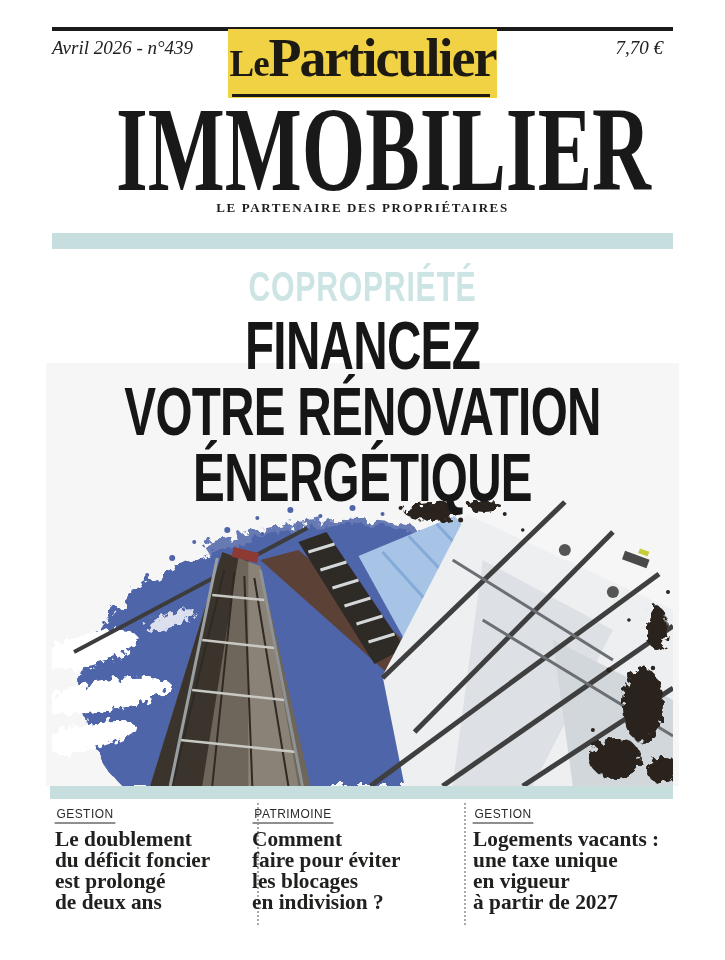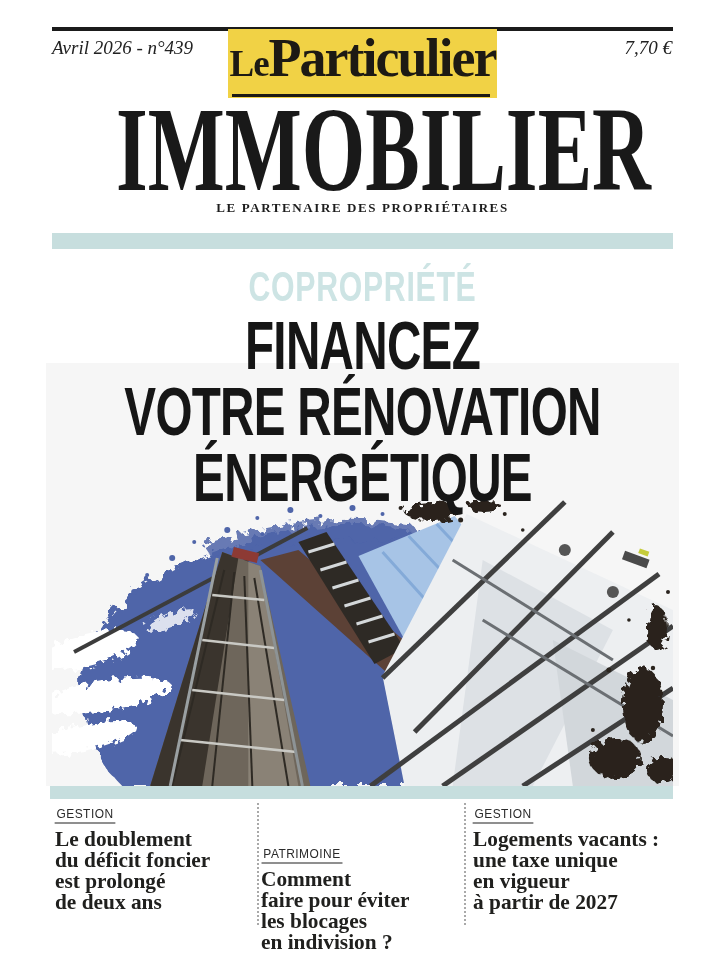--- a/index.html
+++ b/index.html
@@ -2,21 +2,21 @@
 <html><head>
 <meta charset="utf-8">
 <style>
   html,body{margin:0;padding:0;background:#ffffff;}
   .page{position:relative;width:725px;height:960px;background:#ffffff;overflow:hidden;
         font-family:"Liberation Serif", serif;color:#1b1b1b;}
 
   
   .top-rule{position:absolute;left:52px;top:27px;width:621px;height:4px;background:#1b1b1b;}
   .issue{position:absolute;left:52px;top:37px;font-style:italic;font-size:19px;color:#222;}
-  .price{position:absolute;right:53px;top:37px;font-style:italic;font-size:19px;color:#222;}
+  .price{position:absolute;right:62px;top:37px;font-style:italic;font-size:19px;color:#222;}
   .logo-box{position:absolute;left:228px;top:29px;width:269px;height:69px;background:#f1d245;
             display:flex;align-items:center;justify-content:center;}
   .logo-text{position:relative;white-space:nowrap;color:#1d1a14;line-height:1;padding-bottom:12px;}
   .logo-le{font-size:37px;font-weight:bold;letter-spacing:-1px;}
   .logo-name{font-size:54px;font-weight:bold;letter-spacing:-2px;}
   .logo-underline{position:absolute;left:2px;right:6px;bottom:0;height:3px;background:#1d1a14;}
 
   
   .masthead{position:absolute;left:0;top:90px;width:725px;text-align:center;
             font-weight:bold;font-size:120px;line-height:1;letter-spacing:0px;color:#191919;
@@ -35,21 +35,21 @@
   .feature-title{position:absolute;left:0;top:312px;width:725px;text-align:center;
       font-family:"Liberation Sans", sans-serif;font-weight:bold;font-size:68px;line-height:66px;
       color:#161616;transform:scaleX(0.70);transform-origin:center;letter-spacing:-1px;z-index:5;}
   .feature-title div{white-space:nowrap;}
 
   .backdrop{position:absolute;left:46px;top:363px;width:633px;height:423px;background:#f6f6f6;}
   .photo{position:absolute;left:52px;top:500px;width:621px;height:286px;z-index:2;}
   .photo svg{display:block;width:100%;height:100%;}
   .col{position:absolute;top:804px;font-family:"Liberation Serif", serif;}
   .col-1{left:52px;width:200px;}
-  .col-2{left:258px;width:198px;margin-top:40px;}
+  .col-2{left:249px;width:198px;}
   .col-3{left:470px;width:202px;}
   .divider{position:absolute;top:803px;height:122px;width:0;border-left:2px dotted #a9a9a9;}
   .div-1{left:257px;} .div-2{left:464px;}
   .section-label{display:inline-block;font-family:"Liberation Sans", sans-serif;font-size:13px;
       letter-spacing:0.5px;color:#2a2a2a;transform:scaleX(0.92);transform-origin:center;
       border-bottom:2px solid #8f8f8f;padding:0 2px 2px 2px;line-height:1;}
   .col-title{margin-top:4px;font-weight:bold;font-size:22px;line-height:21px;color:#20201e;
       transform:scaleX(0.97);transform-origin:center;}
   .col-title div{white-space:nowrap;}
 </style>

